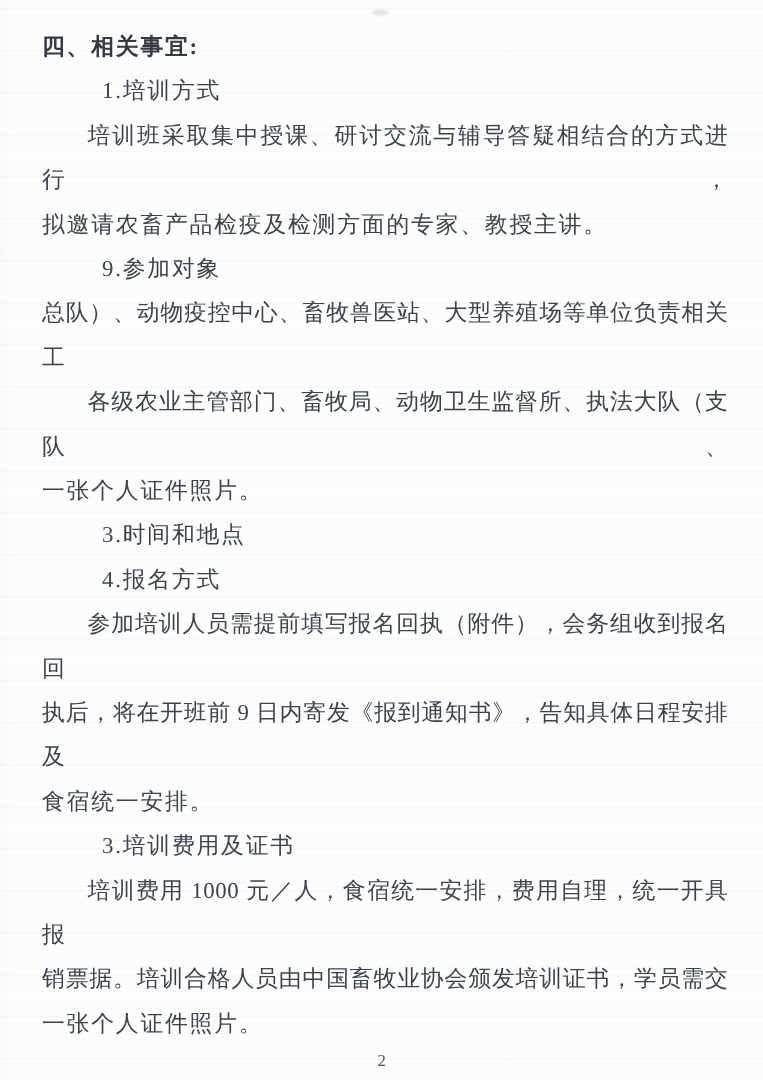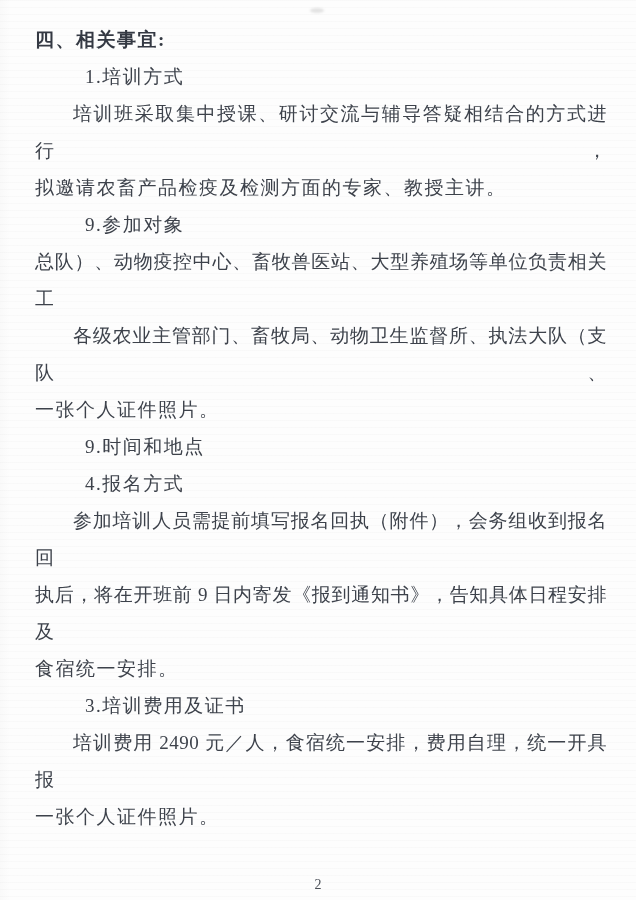--- a/index.html
+++ b/index.html
@@ -84,26 +84,27 @@
 
   <div class="line sub-heading">1.培训方式</div>
   <div class="line just indent">培训班采取集中授课、研讨交流与辅导答疑相结合的方式进行，</div>
   <div class="line end">拟邀请农畜产品检疫及检测方面的专家、教授主讲。</div>
 
   <div class="line sub-heading">9.参加对象</div>
   <div class="line just">总队）、动物疫控中心、畜牧兽医站、大型养殖场等单位负责相关工</div>
   <div class="line just indent">各级农业主管部门、畜牧局、动物卫生监督所、执法大队（支队、</div>
   <div class="line end">一张个人证件照片。</div>
 
-  <div class="line sub-heading">9.时间和地点</div>
+  <div class="line sub-heading">3.时间和地点</div>
 
   <div class="line sub-heading">4.报名方式</div>
   <div class="line just indent">参加培训人员需提前填写报名回执（附件），会务组收到报名回</div>
   <div class="line just">执后，将在开班前 9 日内寄发《报到通知书》，告知具体日程安排及</div>
   <div class="line end">食宿统一安排。</div>
 
   <div class="line sub-heading">3.培训费用及证书</div>
-  <div class="line just indent">培训费用 2490 元／人，食宿统一安排，费用自理，统一开具报</div>
+  <div class="line just indent">培训费用 1000 元／人，食宿统一安排，费用自理，统一开具报</div>
+  <div class="line just">销票据。培训合格人员由中国畜牧业协会颁发培训证书，学员需交</div>
   <div class="line end">一张个人证件照片。</div>
 
   <div class="page-number">2</div>
 
 </div>
 
 </body></html>

